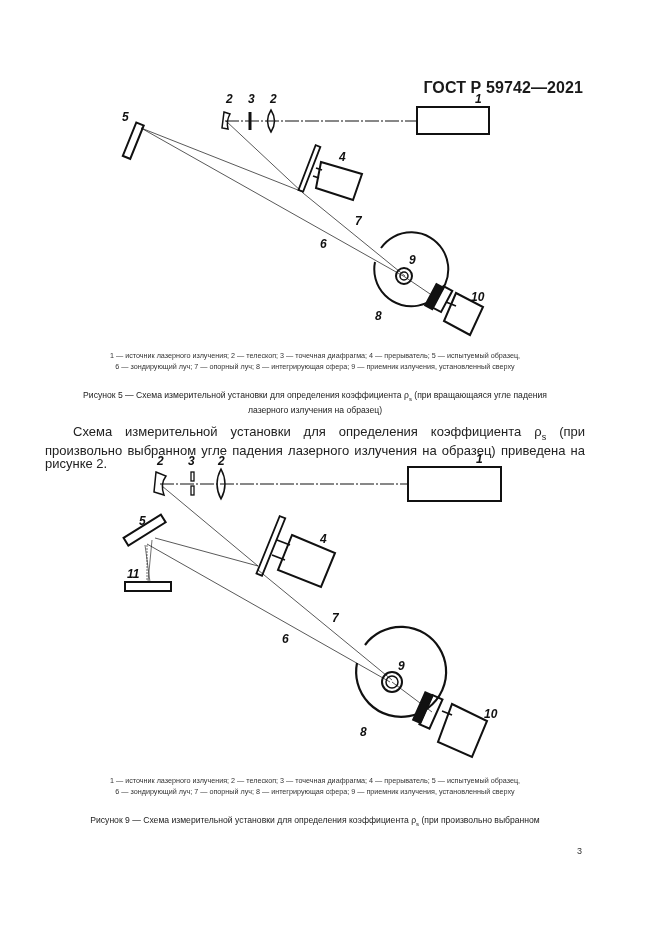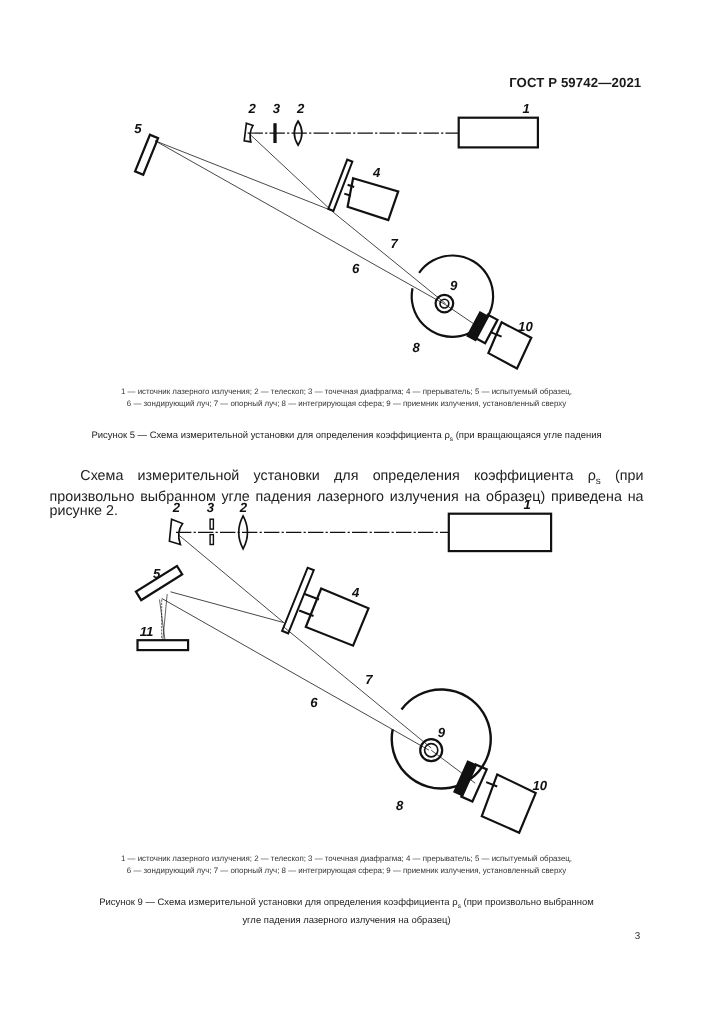--- a/index.html
+++ b/index.html
@@ -1,17 +1,17 @@
 <!DOCTYPE html>
 <html><head>
 <meta charset="utf-8">
 <style>
   html, body { margin: 0; padding: 0; background: #ffffff; }
   body { width: 661px; height: 935px; position: relative; overflow: hidden; font-family: "Liberation Sans", sans-serif; color: #1a1a1a; }
-  .header-code { position: absolute; top: 68px; right: 78px; font-size: 12px; font-weight: bold; letter-spacing: 0.1px; }
+  .header-code { position: absolute; top: 79px; right: 78px; font-size: 16px; font-weight: bold; letter-spacing: 0.1px; }
   .fig { position: absolute; left: 0; }
   .fig svg { display: block; }
   .legend { position: absolute; left: 45px; width: 540px; font-size: 7.2px; line-height: 10.5px; color: #333; text-align: justify; text-align-last: center; }
   .caption { position: absolute; left: 45px; width: 540px; font-size: 8.6px; line-height: 11px; text-align: center; color: #222; }
   .para { position: absolute; left: 45px; width: 540px; font-size: 13px; line-height: 13px; text-align: justify; color: #222; }
   .para .indent { display: inline-block; width: 28px; }
   .page-num { position: absolute; left: 577px; top: 846px; font-size: 9px; color: #333; }
   .lbl { font-family: "Liberation Sans", sans-serif; font-style: italic; font-weight: bold; font-size: 12px; fill: #111; }
   sub { font-size: 70%; }
 </style>
@@ -73,20 +73,21 @@
 </svg>
 </div>
 
 <div class="legend" style="top:351px;">
   <div>1 — источник лазерного излучения; 2 — телескоп; 3 — точечная диафрагма; 4 — прерыватель; 5 — испытуемый образец,</div>
   <div>6 — зондирующий луч; 7 — опорный луч; 8 — интегрирующая сфера; 9 — приемник излучения, установленный сверху</div>
 </div>
 
 <div class="caption" style="top:390px;">
   <div><span>Рисунок 5 — Схема измерительной установки для определения коэффициента ρ</span><sub>s</sub><span> (при вращающаяся угле падения</span></div>
+  <div>лазерного излучения на образец)</div>
 </div>
 
 <div class="para" style="top:425px;">
   <span class="indent"></span><span>Схема измерительной установки для определения коэффициента ρ</span><sub>s</sub><span> (при произвольно выбранном угле падения лазерного излучения на образец) приведена на рисунке 2.</span>
 </div>
 
 <div class="fig" style="top:0;">
 <svg width="661" height="780" viewBox="0 0 661 780" xmlns="http://www.w3.org/2000/svg" style="position:absolute;top:0;left:0;">
   <g stroke="#111" fill="none">
     <rect x="408" y="467" width="93" height="34" stroke-width="2"></rect>
@@ -140,16 +141,15 @@
 </svg>
 </div>
 
 <div class="legend" style="top:776px;">
   <div>1 — источник лазерного излучения; 2 — телескоп; 3 — точечная диафрагма; 4 — прерыватель; 5 — испытуемый образец,</div>
   <div>6 — зондирующий луч; 7 — опорный луч; 8 — интегрирующая сфера; 9 — приемник излучения, установленный сверху</div>
 </div>
 
 <div class="caption" style="top:815px;">
   <div><span>Рисунок 9 — Схема измерительной установки для определения коэффициента ρ</span><sub>s</sub><span> (при произвольно выбранном</span></div>
-  <div>угле падения лазерного излучения на образец)</div>
 </div>
 
 <div class="page-num">3</div>
 
 </body></html>

